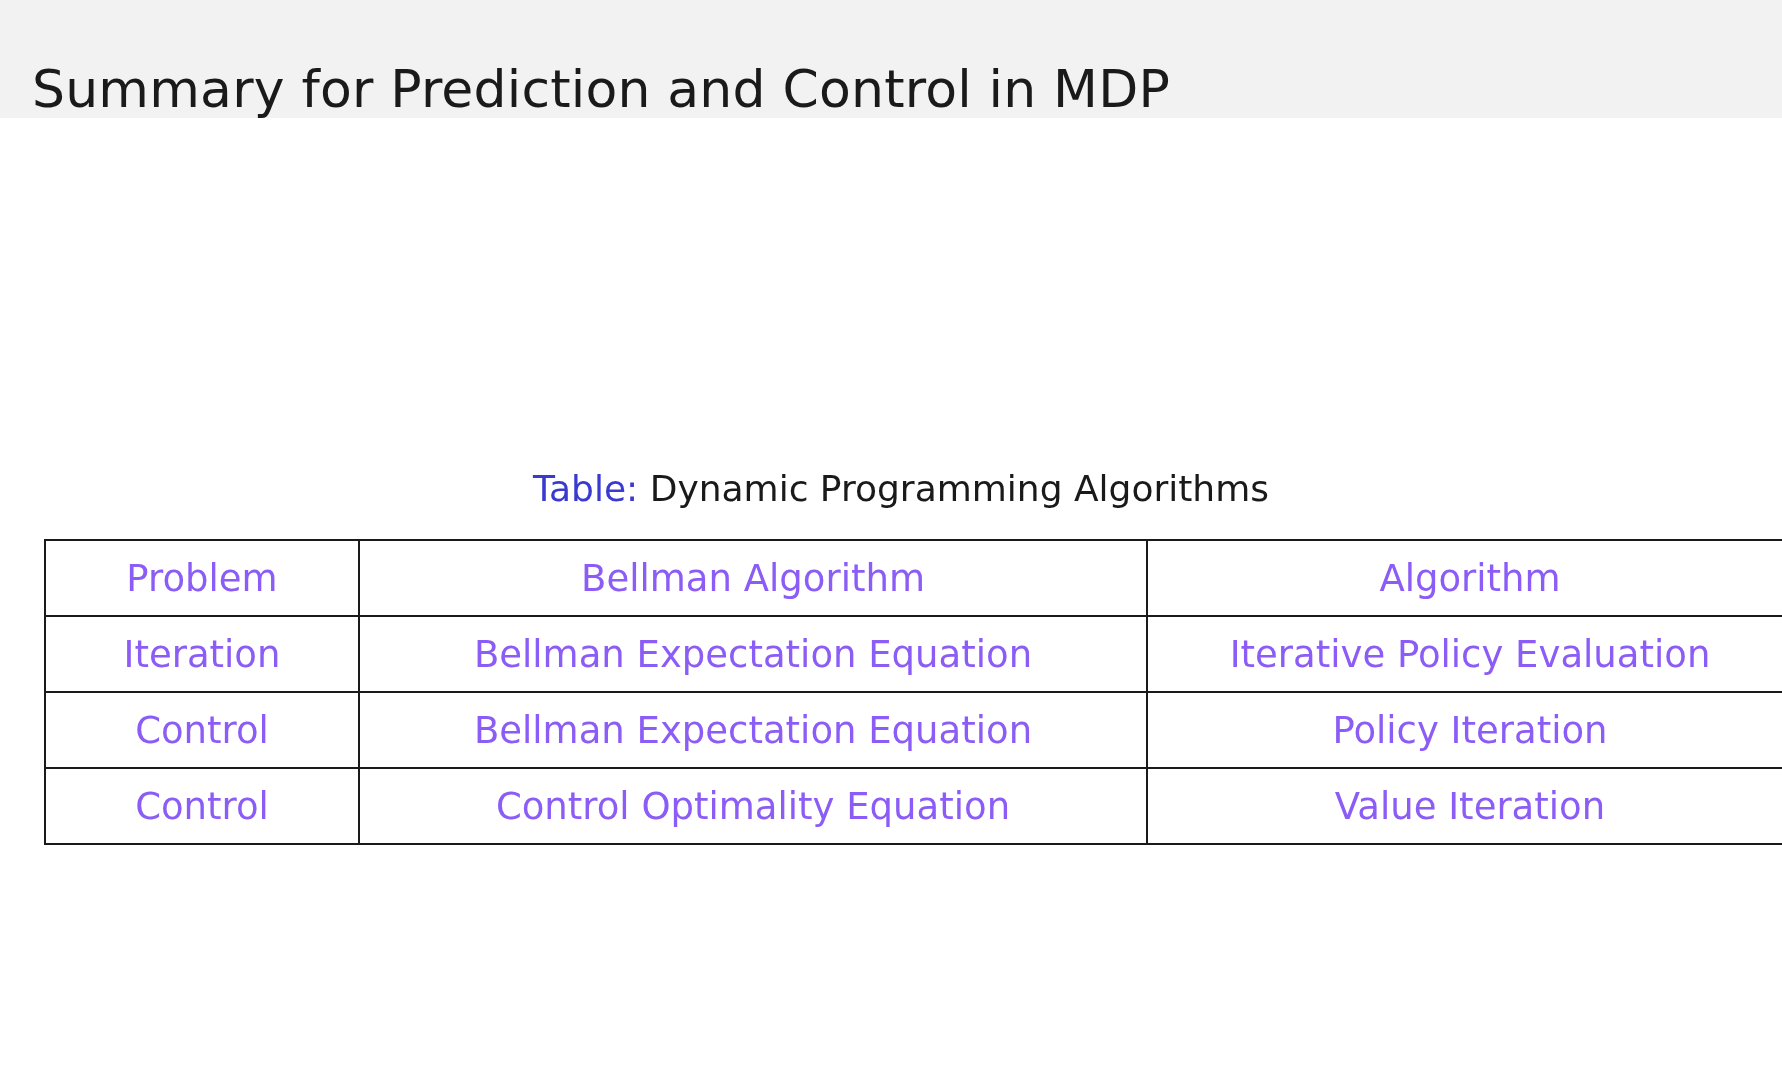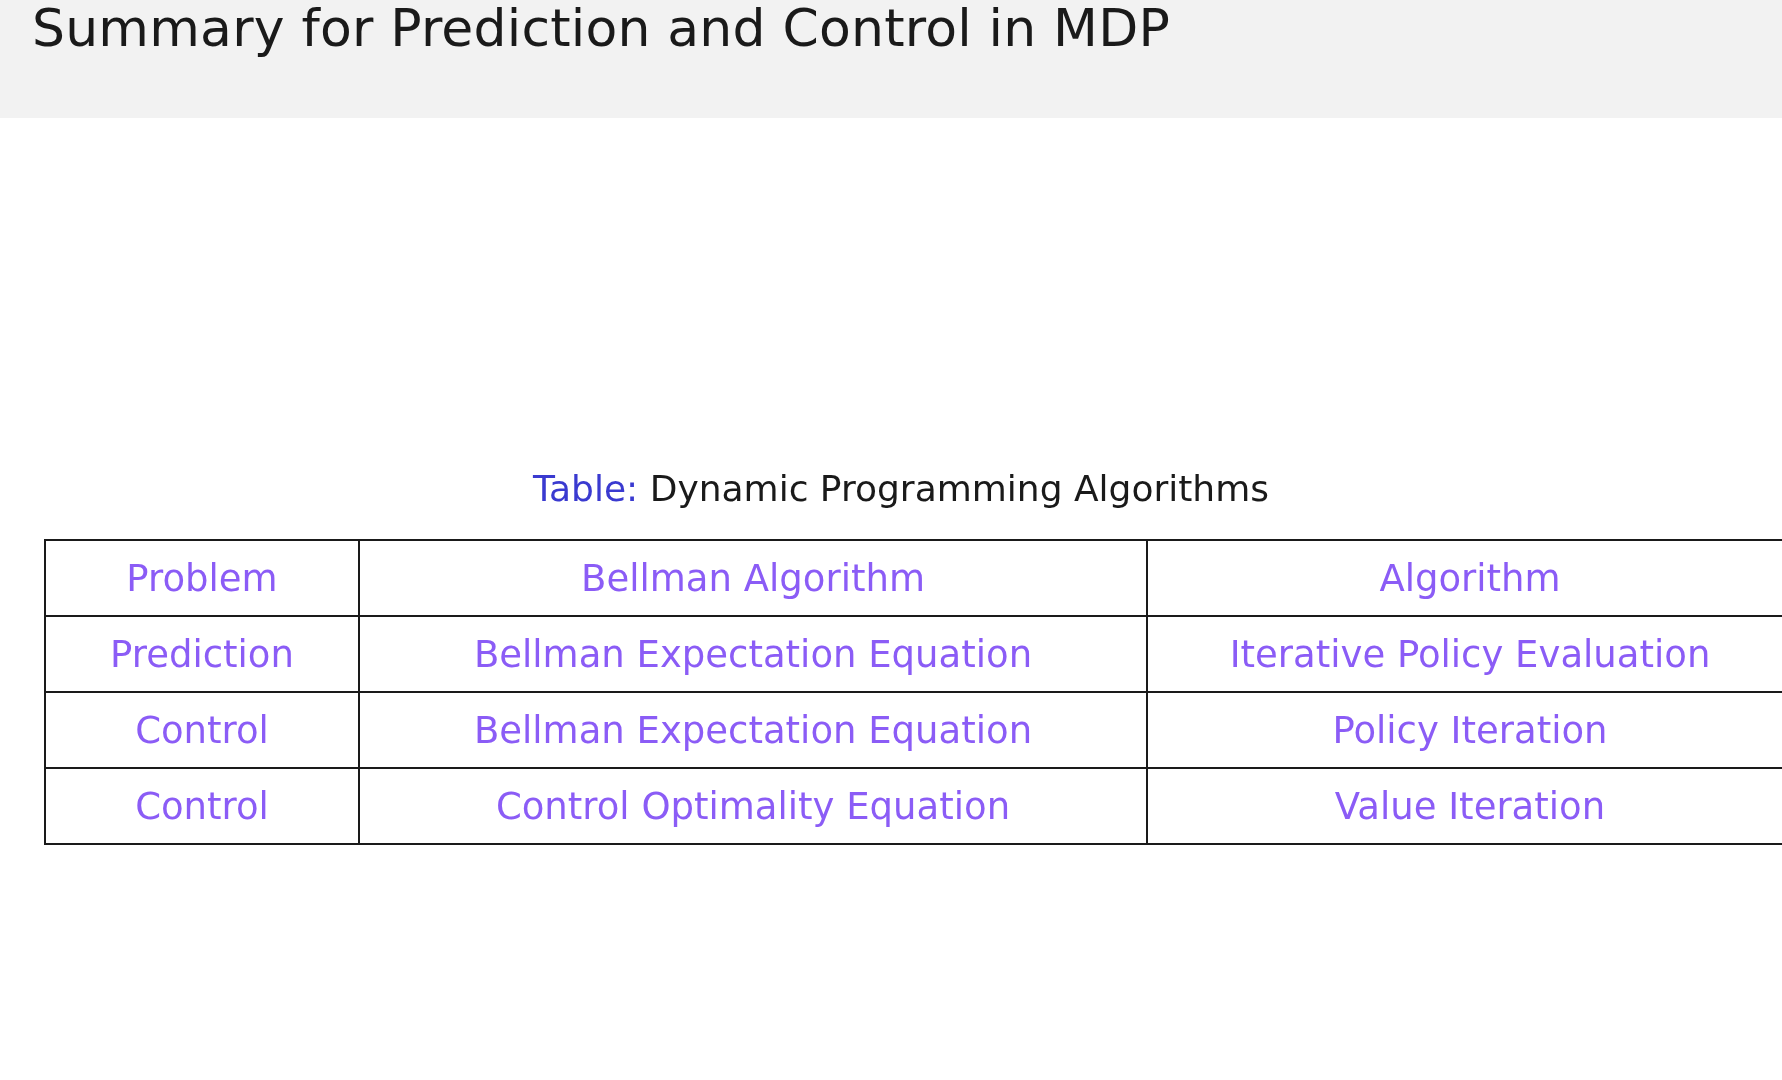--- a/index.html
+++ b/index.html
@@ -22,21 +22,21 @@
   }
 
   .title-bar {
     position: absolute;
     top: 0;
     left: 0;
     width: 1782px;
     height: 118px;
     background: #f2f2f2;
     display: flex;
-    align-items: flex-start;
+    align-items: flex-end;
   }
 
   .slide-title {
     margin-left: 32px;
     font-size: 52px;
     line-height: 1.1;
     color: #1a1a1a;
     font-weight: normal;
     letter-spacing: 0.2px;
     white-space: nowrap;
@@ -114,21 +114,21 @@
       </div>
 
       <table class="dp-table">
         <tbody>
           <tr class="header-row">
             <td class="col-problem">Problem</td>
             <td class="col-equation">Bellman Algorithm</td>
             <td class="col-algorithm">Algorithm</td>
           </tr>
           <tr>
-            <td class="col-problem">Prediction</td>
+            <td class="col-problem">Iteration</td>
             <td class="col-equation">Bellman Expectation Equation</td>
             <td class="col-algorithm">Iterative Policy Evaluation</td>
           </tr>
           <tr>
             <td class="col-problem">Control</td>
             <td class="col-equation">Bellman Expectation Equation</td>
             <td class="col-algorithm">Policy Iteration</td>
           </tr>
           <tr>
             <td class="col-problem">Control</td>

